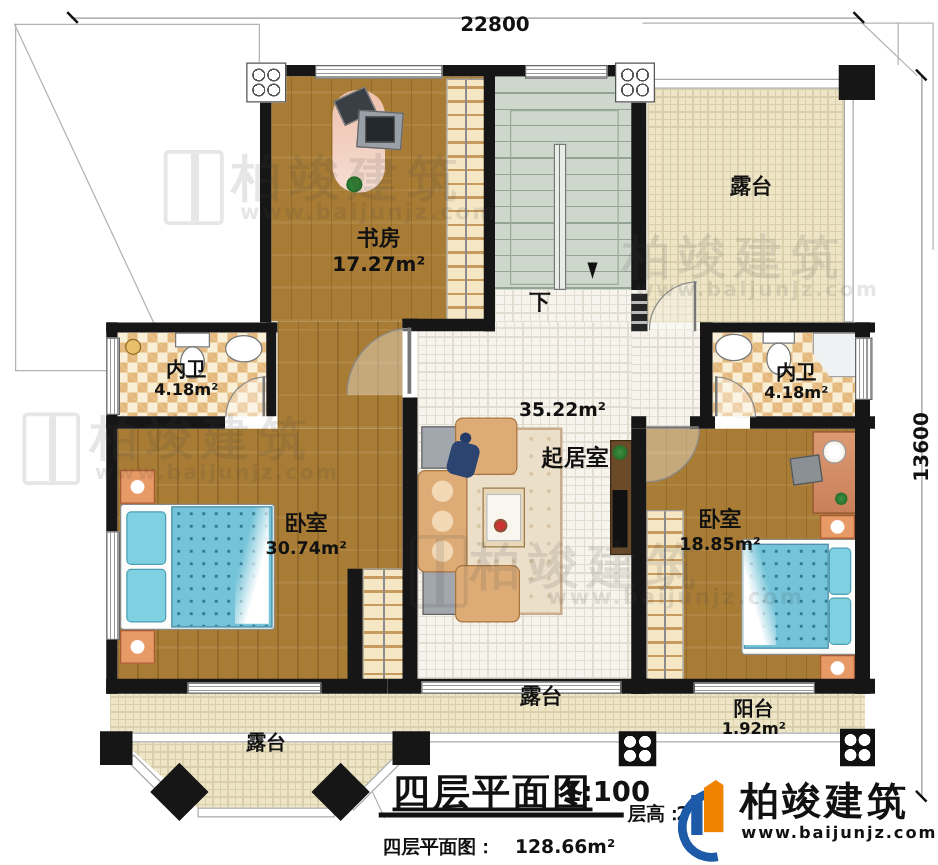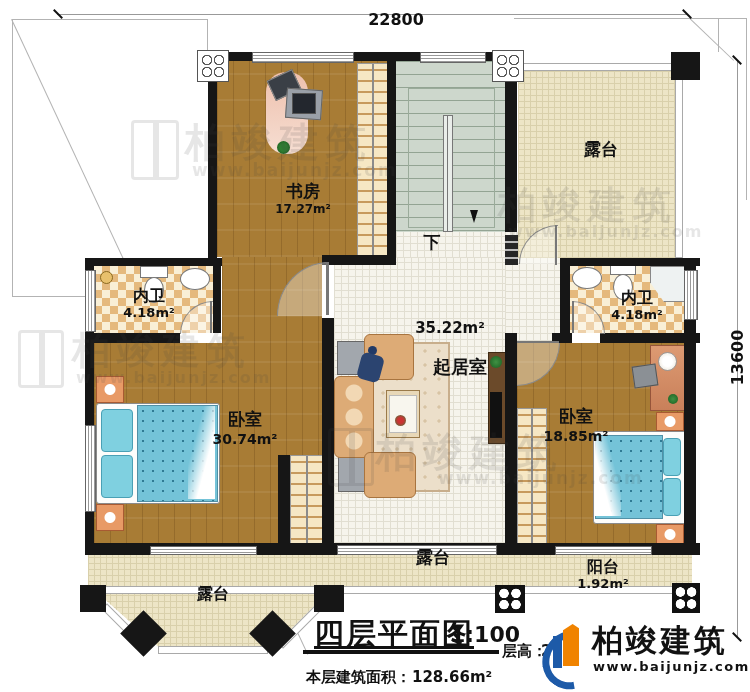--- a/index.html
+++ b/index.html
@@ -205,21 +205,21 @@
   <div class="abs wall z35" style="left:127px;top:617px;width:33px;height:33px;transform:rotate(45deg);"></div>
   <div class="abs wall z35" style="left:256px;top:617px;width:33px;height:33px;transform:rotate(45deg);"></div>
   <div class="abs wall z35" style="left:314px;top:585px;width:30px;height:27px;"></div>
   <div class="abs colc z35" style="left:495px;top:585px;width:30px;height:28px;"></div>
   <div class="abs colc z35" style="left:672px;top:583px;width:28px;height:30px;"></div>
   <div class="abs wall z35" style="left:671px;top:52px;width:29px;height:28px;"></div>
   <div class="abs qvent z35" style="left:197px;top:50px;width:30px;height:30px;"></div>
   <div class="abs qvent z35" style="left:492px;top:50px;width:30px;height:30px;"></div>
 
   <div class="lbl" style="left:258px;top:182px;width:90px;font-size:17px;">书房</div>
-  <div class="lbl" style="left:258px;top:203px;width:90px;font-size:12px;">17.27m²</div>
+  <div class="lbl" style="left:258px;top:203px;width:90px;font-size:16px;">17.27m²</div>
   <div class="lbl" style="left:568px;top:140px;width:66px;font-size:17px;">露台</div>
   <div class="lbl" style="left:116px;top:287px;width:66px;font-size:16px;">内卫</div>
   <div class="lbl" style="left:112px;top:306px;width:74px;font-size:13px;">4.18m²</div>
   <div class="lbl" style="left:604px;top:289px;width:66px;font-size:16px;">内卫</div>
   <div class="lbl" style="left:600px;top:308px;width:74px;font-size:13px;">4.18m²</div>
   <div class="lbl" style="left:405px;top:320px;width:90px;font-size:15px;">35.22m²</div>
   <div class="lbl" style="left:412px;top:357px;width:96px;font-size:18px;">起居室</div>
   <div class="lbl" style="left:205px;top:410px;width:80px;font-size:17px;">卧室</div>
   <div class="lbl" style="left:200px;top:431px;width:90px;font-size:14px;">30.74m²</div>
   <div class="lbl" style="left:545px;top:407px;width:62px;font-size:17px;">卧室</div>
@@ -250,21 +250,21 @@
   <div class="abs wm wm-url" style="left:438px;top:468px;font-size:17px;">www.baijunjz.com</div>
   <div class="abs wm wm-name" style="left:498px;top:180px;font-size:38px;">柏竣建筑</div>
   <div class="abs wm wm-url" style="left:508px;top:222px;font-size:16px;">www.baijunjz.com</div>
 
   <div id="titleblock">
     <div class="t" style="left:314px;top:614px;font-size:30px;font-weight:700;letter-spacing:2px;z-index:55;text-decoration:underline;">四层平面图</div>
     <div class="t" style="left:450px;top:622px;font-size:22px;font-weight:700;z-index:55;">1:100</div>
     <div class="abs" style="left:303px;top:650px;width:196px;height:4px;background:#111;z-index:55;"></div>
     <div class="t" style="left:502px;top:642px;font-size:15px;font-weight:700;z-index:55;">层高：</div>
     <div class="t" style="left:541px;top:642px;font-size:15px;font-weight:700;z-index:54;">2</div>
-    <div class="t" style="left:306px;top:668px;font-size:15px;font-weight:700;z-index:55;">本层建筑面积：</div>
+    <div class="t" style="left:306px;top:668px;font-size:15px;font-weight:700;z-index:55;">四层平面图：</div>
     <div class="t" style="left:412px;top:668px;font-size:15px;font-weight:700;z-index:55;">128.66m²</div>
   </div>
 
   <div class="abs" style="left:543px;top:620px;width:207px;height:66px;z-index:56;">
     <div class="abs" style="left:0;top:10px;width:42px;height:46px;border:7px solid transparent;border-left-color:#1d5aa8;border-bottom-color:#1d5aa8;border-radius:50%;transform:rotate(35deg);"></div>
     <div class="abs" style="left:20px;top:4px;width:16px;height:42px;background:#f08300;clip-path:polygon(0 15%,60% 0,100% 10%,100% 100%,0 100%);"></div>
     <div class="abs" style="left:10px;top:16px;width:9px;height:32px;background:#1d5aa8;"></div>
     <div class="abs" style="left:49px;top:0px;font-size:31px;font-weight:900;color:#111;letter-spacing:3px;white-space:nowrap;">柏竣建筑</div>
     <div class="abs" style="left:50px;top:39px;font-size:13px;font-weight:700;color:#111;letter-spacing:1.5px;white-space:nowrap;">www.baijunjz.com</div>
   </div>

